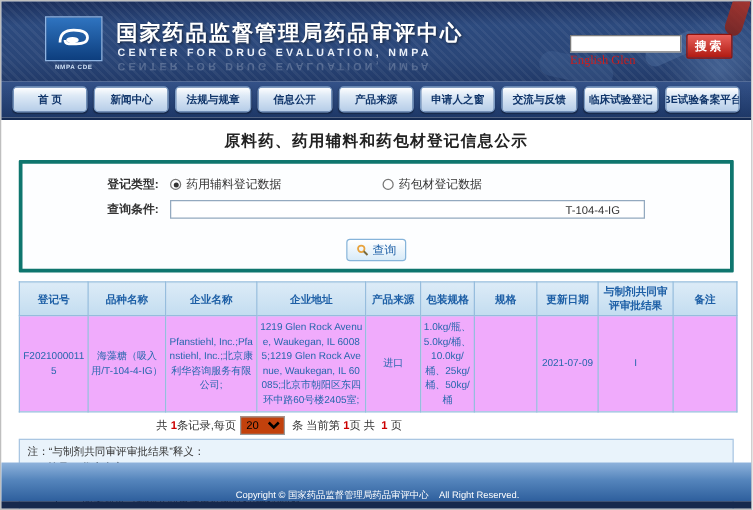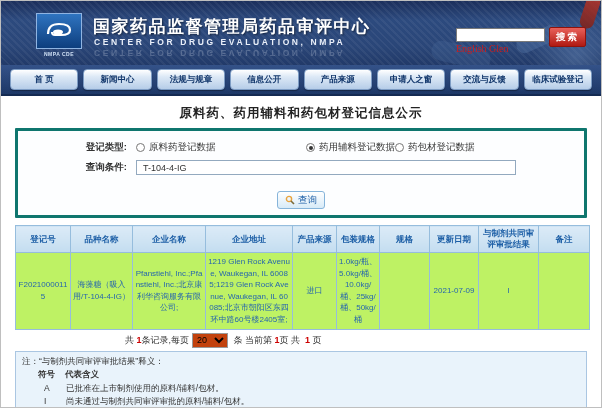--- a/index.html
+++ b/index.html
@@ -42,28 +42,28 @@
   .page-title { text-align:center; font-size:12.5px; font-weight:bold; color:#222; letter-spacing:1px; margin:3px 0 6px 0; }
 
   .form-box { border:3px solid #0f766e; background:#fdfeff; padding:7px 0 6px 0; border-radius:1px; }
   .form-row { display:flex; align-items:center; font-size:9.5px; color:#333; margin:3px 0 6px 0; }
   .form-label { width:118px; text-align:right; font-weight:bold; padding-right:9px; flex:none; }
   .opt { display:flex; align-items:center; }
   .opt:nth-of-type(1){ width:133px; }
   .opt:nth-of-type(2){ width:170px; }
   .radio { width:9px; height:9px; border:1px solid #777; border-radius:50%; background:#fff; margin-right:4px; position:relative; flex:none; }
   .radio.checked::after { content:""; position:absolute; left:2px; top:2px; width:4px; height:4px; background:#333; border-radius:50%; }
-  .query-input { width:380px; height:15px; border:1px solid #93a9bf; font-size:9px; padding:0 6px; color:#333; }
+  .query-input { width:380px; height:15px; border:1px solid #93a9bf; font-size:9px; padding:0 19px; color:#333;text-align:right; }
   .query-btn-row { display:flex; justify-content:center; margin-top:16px; }
   .query-btn { display:flex; align-items:center; justify-content:center; gap:3px; width:48px; height:18px; border:1px solid #86b4da; border-radius:3px; background:linear-gradient(180deg,#ffffff,#d8ebf8); color:#1d5fa6; font-size:9.5px; cursor:pointer; }
 
   
   table.results { width:574px; border-collapse:collapse; table-layout:fixed; margin-top:7px; }
   table.results th { background:linear-gradient(180deg,#dcebf7,#c3ddf0); color:#1d5fa6; font-size:8.5px; font-weight:bold; border:1px solid #96bddd; padding:2px 1px; height:27px; text-align:center; vertical-align:middle; line-height:1.3; }
-  table.results td { background:#bef264; color:#2767ad; font-size:8px; border:1px solid #96bddd; padding:3px 2px; text-align:center; vertical-align:middle; word-break:break-all; line-height:1.45;margin-top:28px; }
+  table.results td { background:#f0abfc; color:#2767ad; font-size:8px; border:1px solid #96bddd; padding:3px 2px; text-align:center; vertical-align:middle; word-break:break-all; line-height:1.45;margin-top:28px; }
 
   .pager { display:flex; align-items:center; font-size:9px; color:#333; padding:3px 0 3px 110px; white-space:pre; }
   .pager .num { color:#cc0000; font-weight:bold; }
   .pager select { width:36px; height:15px; font-size:9px; border:1px solid #999; margin:0 3px; background:#c2410c; }
 
   
   .notes { border:1px solid #aac6e2; background:#e9f3fb; font-size:8.5px; color:#333; padding:3px 6px 5px 6px; line-height:1.6; }
   .notes .n-head { font-weight:bold; padding-left:16px; }
   .notes .n-head span { margin-right:10px; }
   .note-item { padding-left:22px; display:flex; }
@@ -106,32 +106,29 @@
 
   <div class="nav">
     <div class="nav-tab">首 页</div>
     <div class="nav-tab">新闻中心</div>
     <div class="nav-tab">法规与规章</div>
     <div class="nav-tab">信息公开</div>
     <div class="nav-tab">产品来源</div>
     <div class="nav-tab">申请人之窗</div>
     <div class="nav-tab">交流与反馈</div>
     <div class="nav-tab">临床试验登记</div>
+    <div class="nav-tab">BE试验备案平台</div>
   </div>
 
   <div class="content">
     <div class="page-title">原料药、药用辅料和药包材登记信息公示</div>
 
     <div class="form-box">
       <div class="form-row">
         <span class="form-label">登记类型:</span>
-        <span class="opt">
-          <span class="radio"></span>
-          <span>原料药登记数据</span>
-        </span>
         <span class="opt">
           <span class="radio checked"></span>
           <span>药用辅料登记数据</span>
         </span>
         <span class="opt">
           <span class="radio"></span>
           <span>药包材登记数据</span>
         </span>
       </div>
 
@@ -204,14 +201,22 @@
         <span class="note-sym">A</span>
         <span>已批准在上市制剂使用的原料/辅料/包材。</span>
       </div>
       <div class="note-item">
         <span class="note-sym">I</span>
         <span>尚未通过与制剂共同审评审批的原料/辅料/包材。</span>
       </div>
     </div>
   </div>
 
+  <div class="footer">
+    <div class="footer-band">
+      <div>Copyright © 国家药品监督管理局药品审评中心    All Right Reserved.</div>
+      
+      
+    </div>
+    <div class="footer-strip"></div>
+  </div>
 
 </div>
 
 </body></html>

